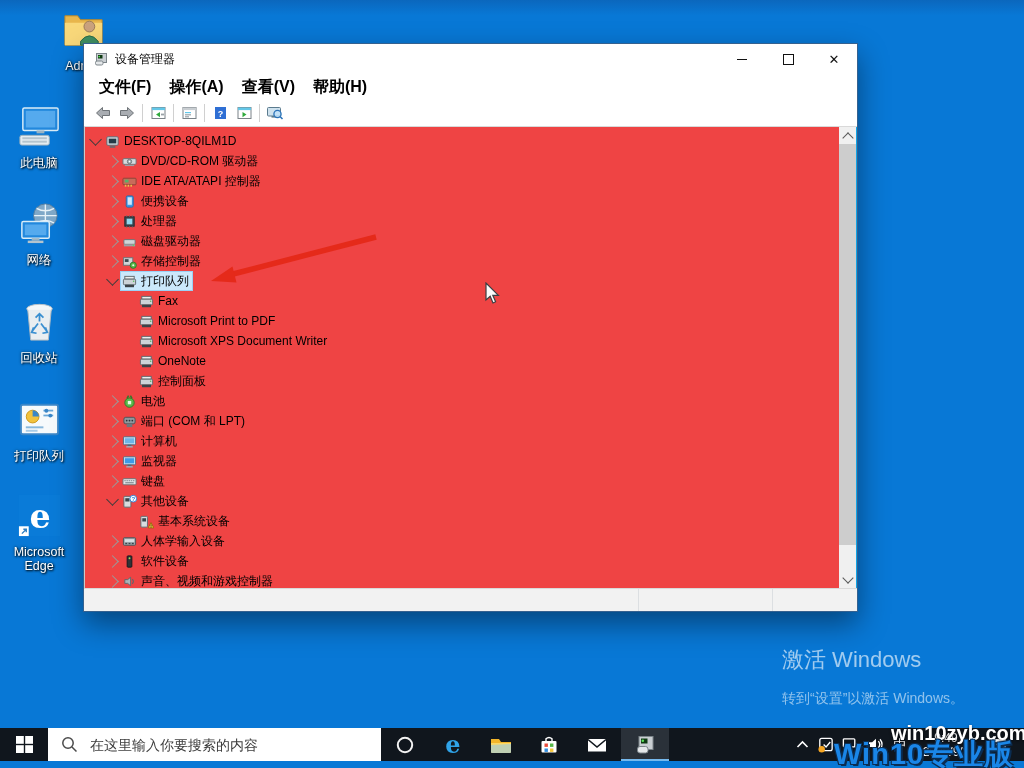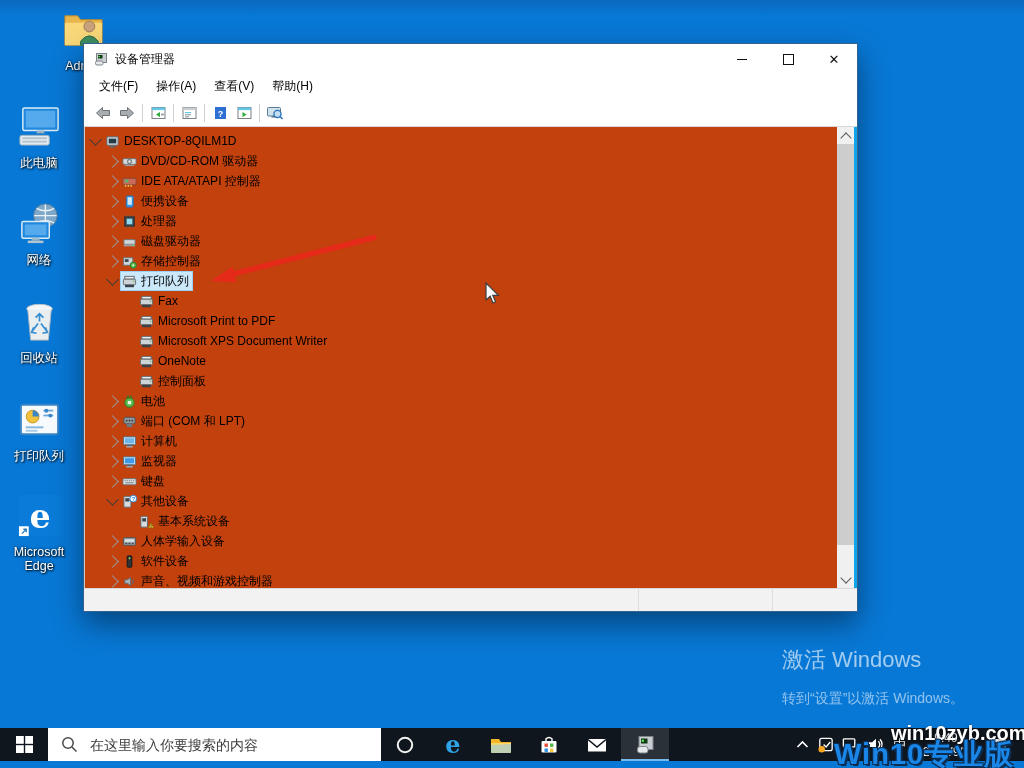--- a/index.html
+++ b/index.html
@@ -16,25 +16,25 @@
           border:1px solid #35618f;box-shadow:0 12px 28px rgba(0,0,0,.42);box-sizing:border-box;display:flex;flex-direction:column;}
   .titlebar{height:30px;display:flex;align-items:center;background:#fff;flex:0 0 auto;}
   .titlebar .ticon{margin:0 6px 0 9px;display:flex;}
   .titlebar .ttext{font-size:12px;color:#000;}
   .tb-spacer{flex:1;}
   .winbtn{width:46px;height:30px;display:flex;align-items:center;justify-content:center;color:#111;}
   .winbtn .min-glyph{width:10px;height:1px;background:#111;display:block;}
   .winbtn .max-glyph{width:9px;height:9px;border:1px solid #111;display:block;}
   .winbtn .close-glyph{font-size:13px;line-height:13px;}
   .menubar{height:25px;display:flex;align-items:center;background:#fff;padding-left:6px;flex:0 0 auto;}
-  .menu-item{font-size:12px;color:#000;padding:0 9px;line-height:25px;}
+  .menu-item{font-size:16px;color:#000;padding:0 9px;line-height:25px;font-weight:bold;}
   .toolbar{height:27px;display:flex;align-items:center;background:#fff;border-bottom:1px solid #d9d9d9;padding-left:7px;flex:0 0 auto;}
   .tool-btn{width:24px;height:23px;display:flex;align-items:center;justify-content:center;}
   .tool-sep{width:1px;height:18px;background:#d0d0d0;margin:0 3px;}
-  .content{flex:1;position:relative;background:#c2410c;border-left:1px solid #c6cacd;border-right:3px solid #0ea5e9;overflow:hidden;display:flex;}
+  .content{flex:1;position:relative;background:#ef4444;border-left:1px solid #c6cacd;border-right:1px solid #0ea5e9;overflow:hidden;display:flex;}
   .tree{flex:1;padding-top:4px;overflow:hidden;position:relative;}
   .tree-row{height:20px;display:flex;align-items:center;position:relative;font-size:12px;color:#000;white-space:nowrap;}
   .chev{width:8px;height:8px;display:inline-block;position:absolute;}
   .chev.collapsed{border-top:1.6px solid #9a9a9a;border-right:1.6px solid #9a9a9a;transform:rotate(45deg);}
   .chev.expanded{border-top:1.6px solid #3c3c3c;border-right:1.6px solid #3c3c3c;transform:rotate(135deg);margin-top:-3px;}
   .trow-inner{display:flex;align-items:center;height:18px;padding:0 3px 0 1px;}
   .trow-inner.sel{background:#cbe8fb;outline:1px solid #9bd1f5;}
   .ticon16{display:flex;margin-right:4px;}
   
   .scrollbar{width:17px;background:#f0f0f0;flex:0 0 auto;display:flex;flex-direction:column;align-items:center;position:relative;}

